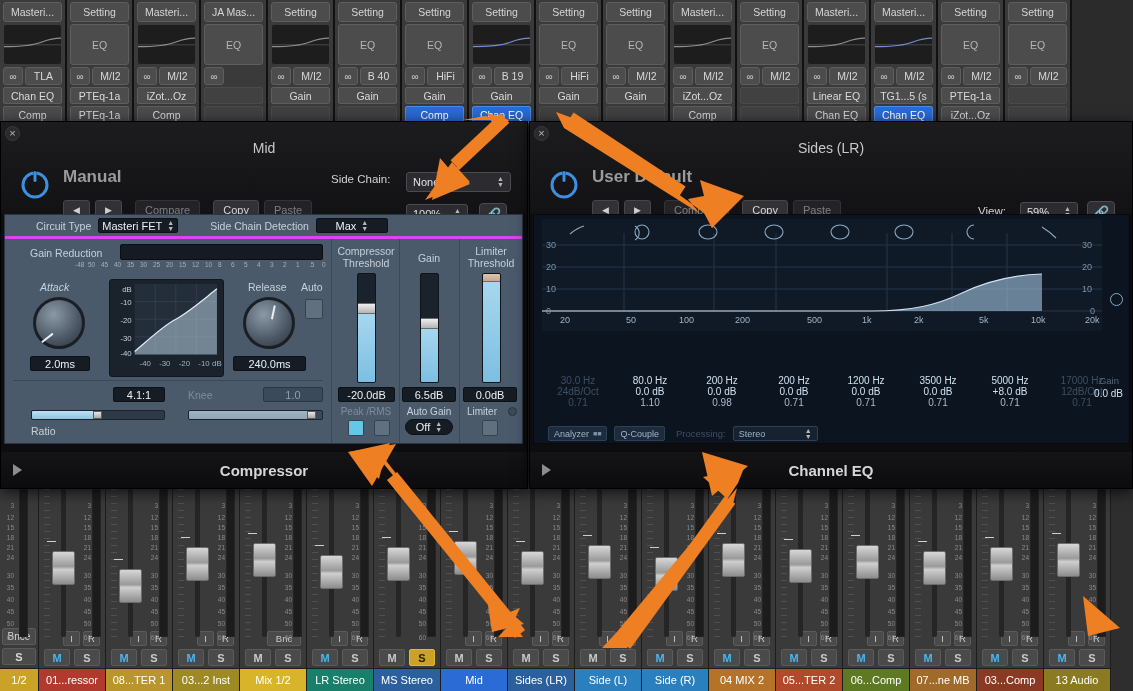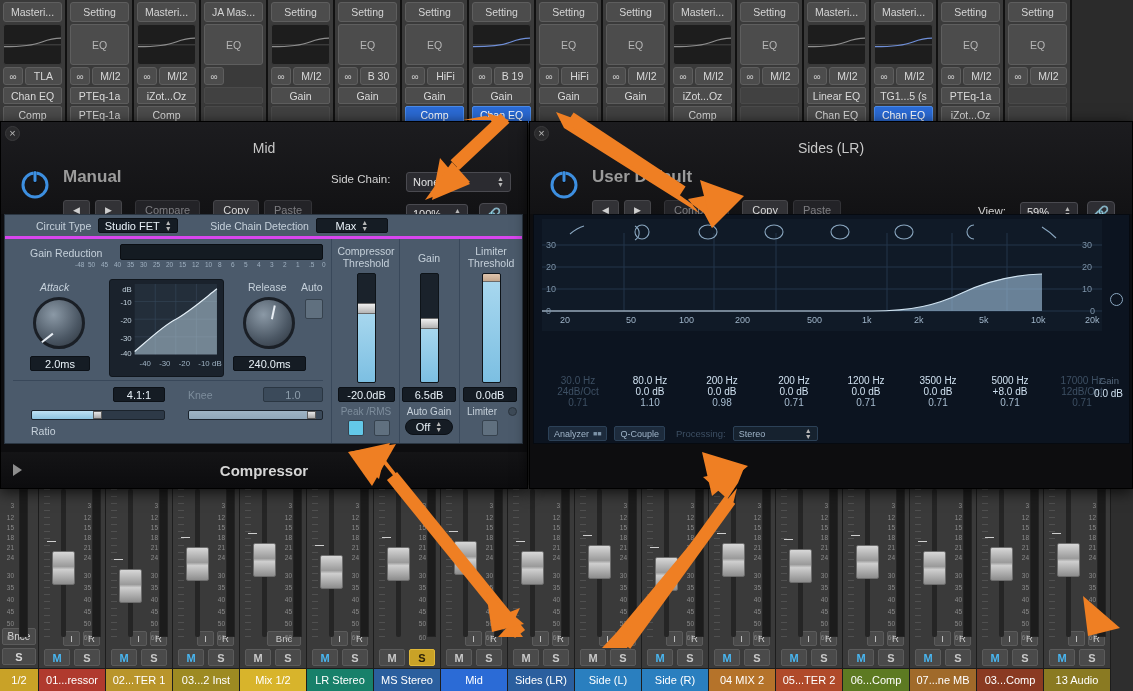--- a/index.html
+++ b/index.html
@@ -229,21 +229,21 @@
         <div class="iolbl">M/I2</div>
       </div>
       <div class="insbtn">Gain</div>
       <div class="insbtn blank"></div>
     </div>
     <div class="strip-col">
       <div class="slotbtn">Setting</div>
       <div class="eqbox">EQ</div>
       <div class="iorow">
         <div class="iobtn">∞</div>
-        <div class="iolbl">B 30</div>
+        <div class="iolbl">B 40</div>
       </div>
       <div class="insbtn">Gain</div>
       <div class="insbtn blank"></div>
     </div>
     <div class="strip-col">
       <div class="slotbtn">Setting</div>
       <div class="eqbox">EQ</div>
       <div class="iorow">
         <div class="iobtn">∞</div>
         <div class="iolbl">HiFi</div>
@@ -488,21 +488,21 @@
           </div>
         </div>
         <div class="irrow">
           <div class="irbtn">I</div>
           <div class="irbtn">R</div>
         </div>
         <div class="msrow">
           <div class="msbtn on-m">M</div>
           <div class="msbtn">S</div>
         </div>
-        <div class="namebar" style="background: rgb(185, 149, 43);">02...TER 1</div>
+        <div class="namebar" style="background: rgb(185, 149, 43);">08...TER 1</div>
       </div>
       <div class="mx">
         <div class="fader-zone">
           <div class="tickstrip">
             <i style="top: 0px;"></i>
             <i style="top: 7px;"></i>
             <i style="top: 14px;"></i>
             <i style="top: 21px;"></i>
             <i style="top: 28px;"></i>
             <i style="top: 35px;"></i>
@@ -1295,21 +1295,21 @@
       <span class="steppers">▲<br>▼</span>
     </div>
     <div class="linkbtn" style="left:478px; top:81px;">🔗</div>
   </div>
 
   <div id="comp-body">
 
     <div class="cmp-toprow">
       <div class="cmp-lbl" style="margin-left:31px;">Circuit Type</div>
       <div class="lcd" style="margin-left:7px; width:80px; height:15px; gap:5px;">
-        <span>Studio FET</span>
+        <span>Masteri FET</span>
         <span class="steppers">▲<br>▼</span>
       </div>
       <div class="cmp-lbl" style="margin-left:32px;">Side Chain Detection</div>
       <div class="lcd" style="margin-left:7px; width:72px; height:15px; gap:5px;">
         <span>Max</span>
         <span class="steppers">▲<br>▼</span>
       </div>
     </div>
 
     <div class="vdiv" style="left:326px; top:24px;"></div>
@@ -1588,20 +1588,24 @@
       </div>
       <div class="eqsm">Q-Couple</div>
       <span style="font-size:9.5px; color:#3d4f63; margin-left:4px;">Processing:</span>
       <div class="eqsm" style="width:85px; justify-content:space-between; background:#16222f;">
         <span>Stereo</span>
         <span class="steppers">▲<br>▼</span>
       </div>
     </div>
   </div>
 
+  <div class="pfoot">
+    <div class="tri"></div>
+    <div class="ftitle">Channel EQ</div>
+  </div>
 </div>
 
 <svg id="arrows" viewBox="0 0 1133 691">
   <g fill="#ef7f23">
 
     <path d="M509,120 L487,113 L495,128 L452,172 L440,158 L432,200 L470,184 L458,170 Z"></path>
 
     <path d="M578,120 L556,112 L564,128 L699,213 L688,199 L730,191 L712,228 L704,213 Z"></path>
 
     <path d="M523,637 L498,637 L512,622 L383,463 L379,479 L349,452 L390,443 L384,458 Z"></path>

